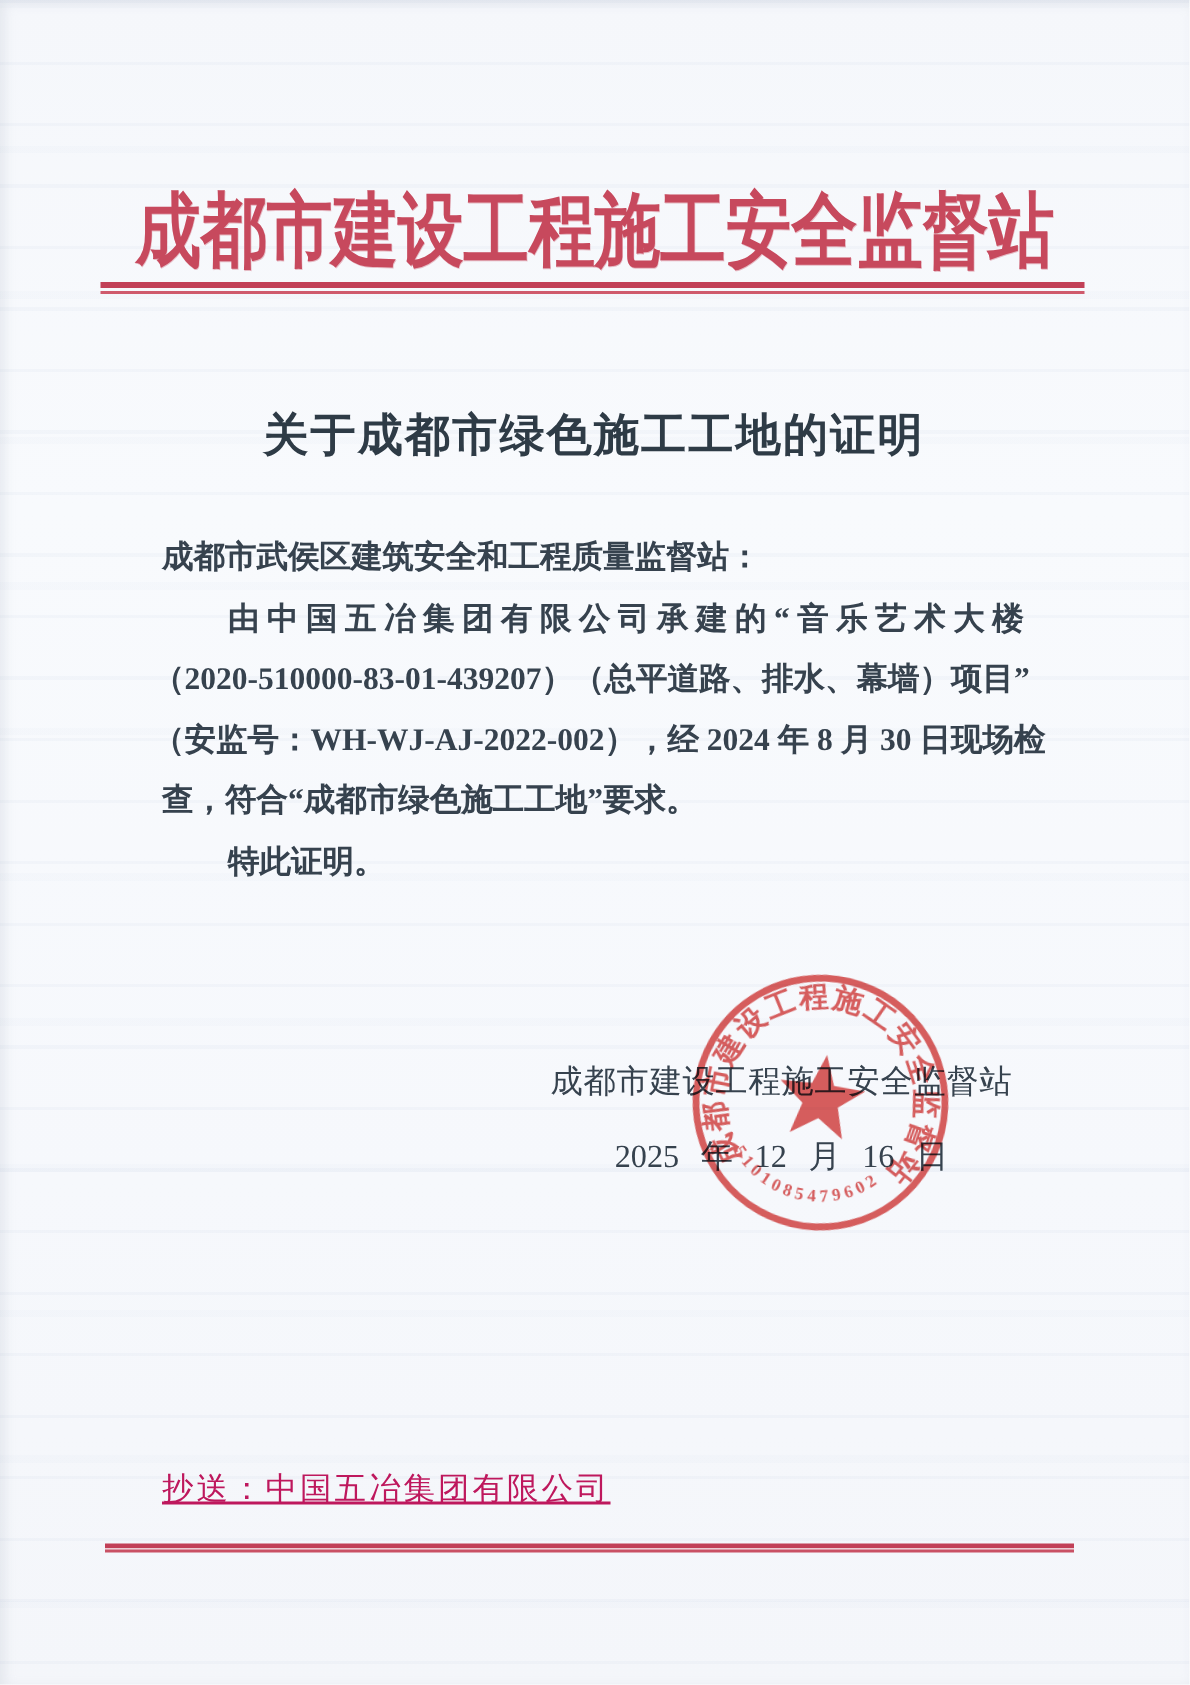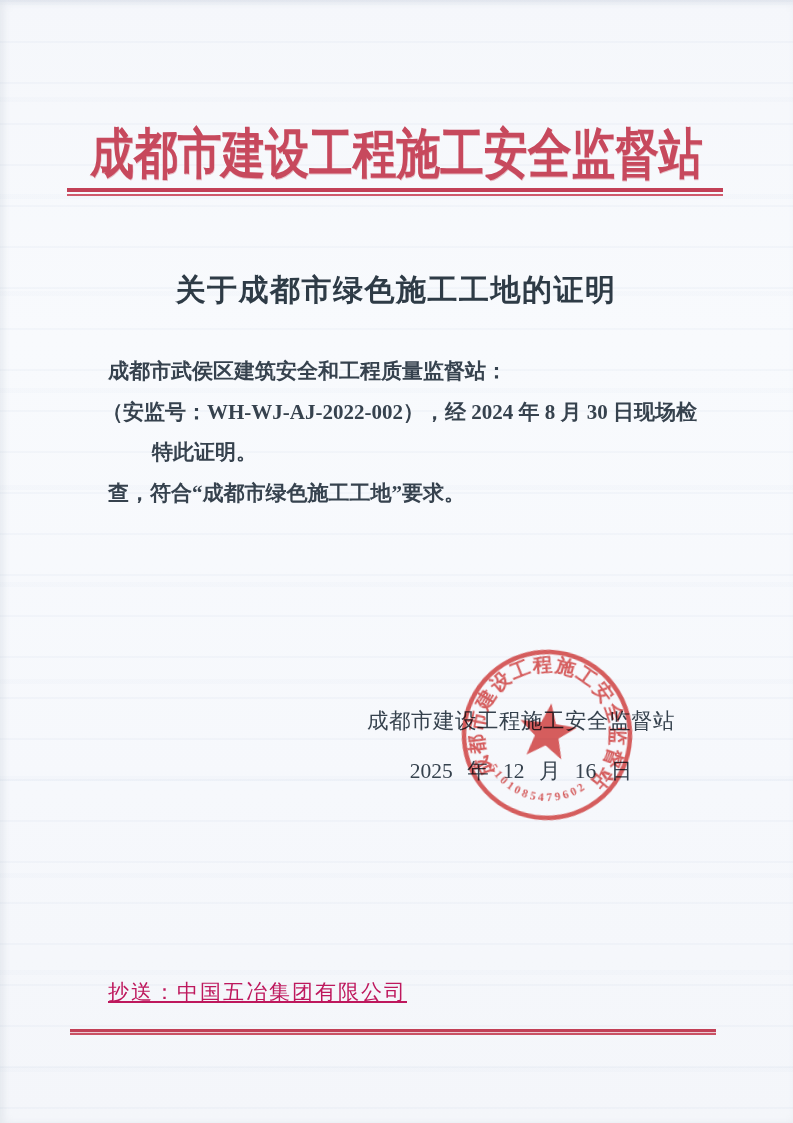--- a/index.html
+++ b/index.html
@@ -169,23 +169,25 @@
 <div class="rule-double">
   <div class="thick"></div>
   <div class="gap"></div>
   <div class="thin"></div>
 </div>
 
 <div class="doc-title">关于成都市绿色施工工地的证明</div>
 
 <div class="body-text">
   <div class="body-line">成都市武侯区建筑安全和工程质量监督站：</div>
+  <div class="body-line indent spread">由中国五冶集团有限公司承建的“音乐艺术大楼</div>
+  <div class="body-line tight-left">（2020-510000-83-01-439207）（总平道路、排水、幕墙）项目”</div>
   <div class="body-line tight-left">（安监号：WH-WJ-AJ-2022-002），经 2024 年 8 月 30 日现场检</div>
+  <div class="body-line">查，符合“成都市绿色施工工地”要求。</div>
   <div class="body-line indent">特此证明。</div>
-  <div class="body-line">查，符合“成都市绿色施工工地”要求。</div>
 </div>
 
 <div class="signature-block">
   <div class="signature-org">成都市建设工程施工安全监督站</div>
   <div class="signature-date">2025 年 12 月 16 日</div>
 </div>
 
 <svg class="seal" viewBox="0 0 190 190" xmlns="http://www.w3.org/2000/svg">
   <defs>
     <path id="arcTop" d="M 49.7,140.3 A 64,64 0 1 1 144,136.1" fill="none"></path>

